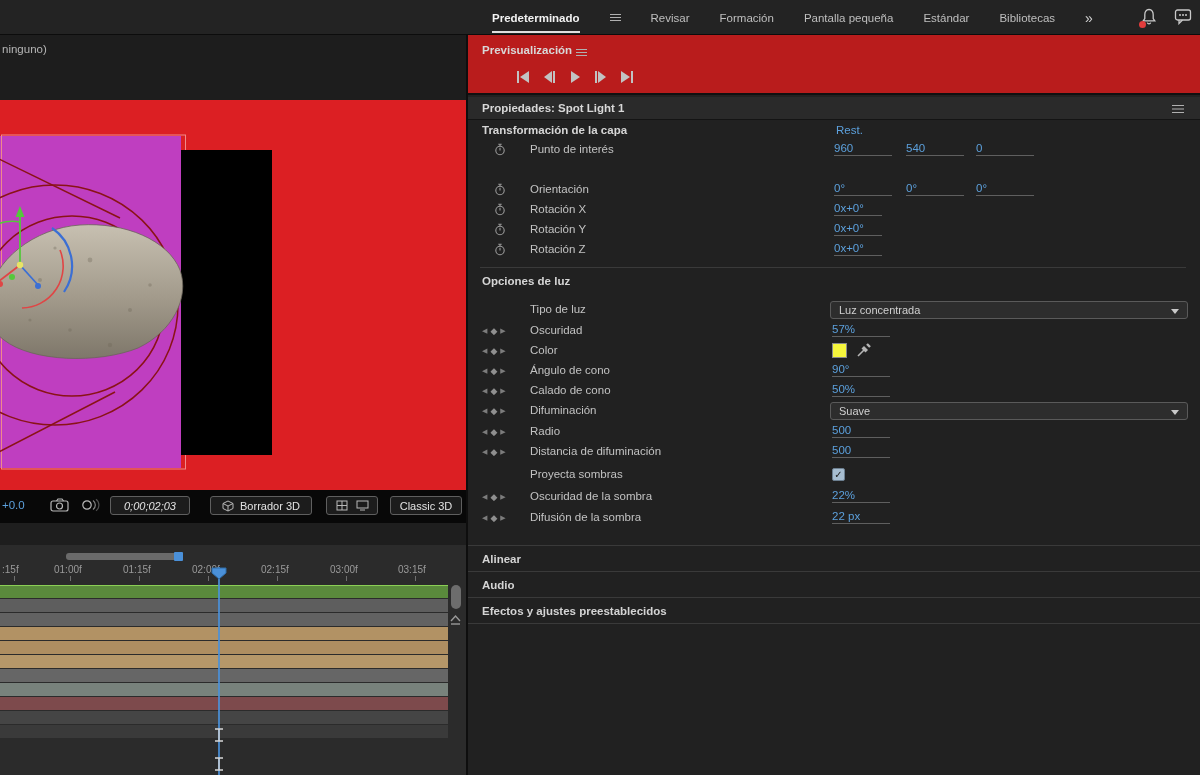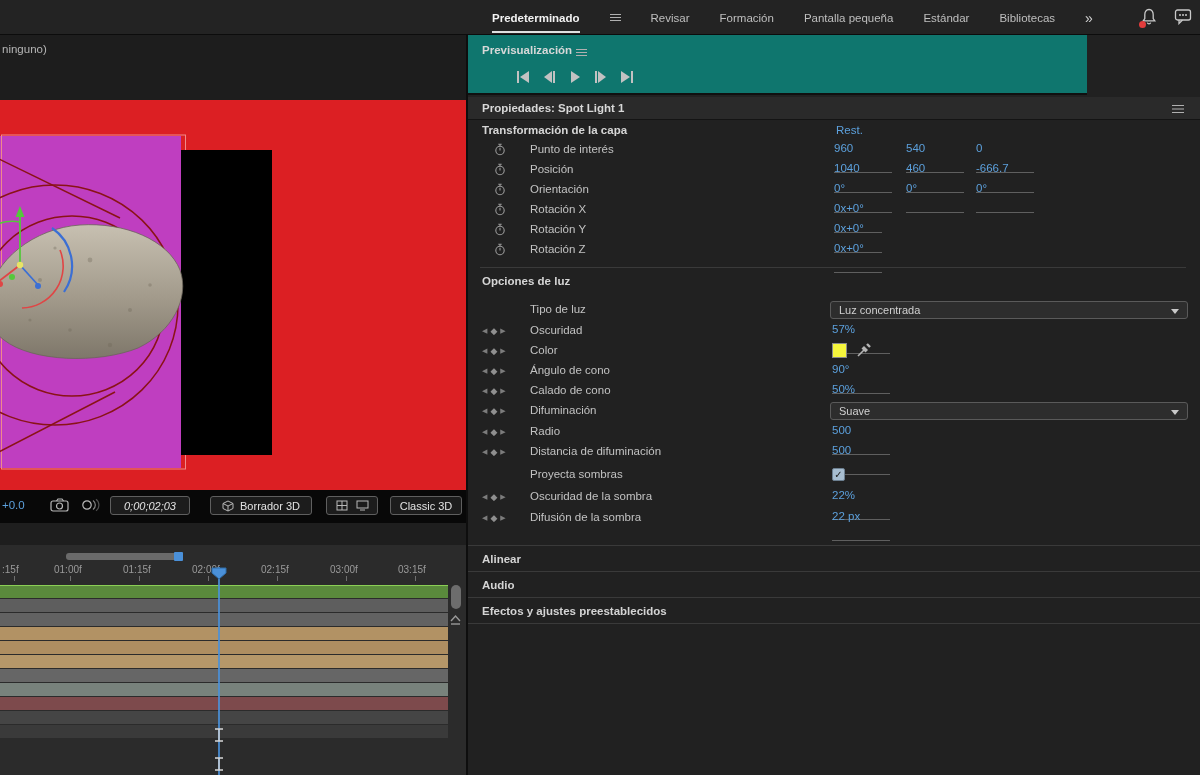--- a/index.html
+++ b/index.html
@@ -49,37 +49,37 @@
   #layers { position:absolute; top:40px; left:0; width:448px; }
   .tl-layer { height:13px; margin-bottom:1px; width:100%; }
   .playhead-line { position:absolute; top:22px; bottom:0; left:218px; width:2px; background:#4a90d9; opacity:.85; }
   .playhead-head { position:absolute; top:22px; left:211px; }
   .scroll-handle { position:absolute; right:5px; top:40px; width:10px; height:24px; background:#6d6d6d; border-radius:5px; }
   .ibeam { position:absolute; left:213px; }
 
   
   #right { position:absolute; top:35px; left:468px; width:732px; height:740px; background:#212121; }
   #panel-divider { position:absolute; top:35px; left:466px; width:2px; height:740px; background:#0e0e0e; }
-  #preview-header { position:absolute; top:0; left:0; width:619px; height:60px; background:#0f766e; border-bottom:2px solid #101010; }
+  #preview-header { position:absolute; top:0; left:0; width:732px; height:60px; background:#b91c1c; border-bottom:2px solid #101010; }
   .panel-title { position:absolute; left:14px; top:9px; font-weight:bold; color:#d8d8d8; }
   .menu-icon { position:absolute; top:12px; }
   .transport { position:absolute; left:44px; top:32px; display:flex; gap:4px; }
   .tr-btn { width:22px; height:20px; display:flex; align-items:center; justify-content:center; border-radius:2px; }
   #props-header { position:absolute; top:62px; left:0; width:732px; height:23px; background:#2a2a2a; border-bottom:1px solid #141414; }
   #props-header .panel-title { top:5px; }
 
   .group-title { position:absolute; left:14px; color:#d6d6d6; font-weight:bold; }
   .reset-link { position:absolute; left:368px; color:#5ca0dc; }
   .t-row { position:absolute; left:0; width:732px; height:20px; }
   .stopwatch { position:absolute; left:26px; top:3px; }
   .kf-nav { position:absolute; left:14px; top:3px; display:flex; gap:3px; align-items:center; width:40px; }
   .kf-arrow { font-size:7px; color:#7c7c7c; line-height:14px; }
   .kf-diamond { font-size:9px; color:#8f8f8f; line-height:14px; }
   .p-label { position:absolute; left:62px; top:3px; color:#c2c2c2; }
-  .scrub { position:absolute; top:2px; width:58px; color:#5ca0dc; border-bottom:1px solid #5f5f5f; padding-bottom:18px; }
+  .scrub { position:absolute; top:2px; width:58px; color:#5ca0dc; border-bottom:1px solid #5f5f5f; padding-bottom:1px; }
   .scrub.narrow { width:48px; }
   .dd { position:absolute; left:362px; top:1px; width:358px; height:18px; background:#2d2d2d;
         border:1px solid #5a5a5a; border-radius:3px; color:#d0d0d0; font-size:11px;
         display:flex; align-items:center; padding:0 8px; }
   .dd-chev { position:absolute; right:8px; top:7px; width:0; height:0;
              border-left:4px solid transparent; border-right:4px solid transparent; border-top:5px solid #c9c9c9; }
   .swatch { position:absolute; left:364px; top:2px; width:15px; height:15px; border:1px solid #8a8a8a; }
   .dropper { position:absolute; left:388px; top:1px; }
   .checkbox { position:absolute; left:364px; top:3px; width:13px; height:13px; background:#a7bdd0;
               border:1px solid #6c7f90; border-radius:2px; text-align:center; line-height:12px;
@@ -342,30 +342,20 @@
   <div class="t-row" style="top:105px">
     <span class="stopwatch"><svg width="12" height="13" viewBox="0 0 12 13">
           <circle cx="6" cy="7.5" r="4.2" fill="none" stroke="#9a9a9a" stroke-width="1.1"></circle>
           <path d="M6 7.5 V4.8 M4.3 1.2 h3.4 M6 1.2 v2" stroke="#9a9a9a" stroke-width="1.1" fill="none"></path>
         </svg></span>
     <span class="p-label">Punto de interés</span>
     <span class="scrub" style="left:366px">960</span>
     <span class="scrub" style="left:438px">540</span>
     <span class="scrub" style="left:508px">0</span>
   </div>
-  <div class="t-row" style="top:125px">
-    <span class="stopwatch"><svg width="12" height="13" viewBox="0 0 12 13">
-          <circle cx="6" cy="7.5" r="4.2" fill="none" stroke="#9a9a9a" stroke-width="1.1"></circle>
-          <path d="M6 7.5 V4.8 M4.3 1.2 h3.4 M6 1.2 v2" stroke="#9a9a9a" stroke-width="1.1" fill="none"></path>
-        </svg></span>
-    <span class="p-label">Posición</span>
-    <span class="scrub" style="left:366px">1040</span>
-    <span class="scrub" style="left:438px">460</span>
-    <span class="scrub" style="left:508px">-666.7</span>
-  </div>
   <div class="t-row" style="top:145px">
     <span class="stopwatch"><svg width="12" height="13" viewBox="0 0 12 13">
           <circle cx="6" cy="7.5" r="4.2" fill="none" stroke="#9a9a9a" stroke-width="1.1"></circle>
           <path d="M6 7.5 V4.8 M4.3 1.2 h3.4 M6 1.2 v2" stroke="#9a9a9a" stroke-width="1.1" fill="none"></path>
         </svg></span>
     <span class="p-label">Orientación</span>
     <span class="scrub" style="left:366px">0°</span>
     <span class="scrub" style="left:438px">0°</span>
     <span class="scrub" style="left:508px">0°</span>
   </div>

